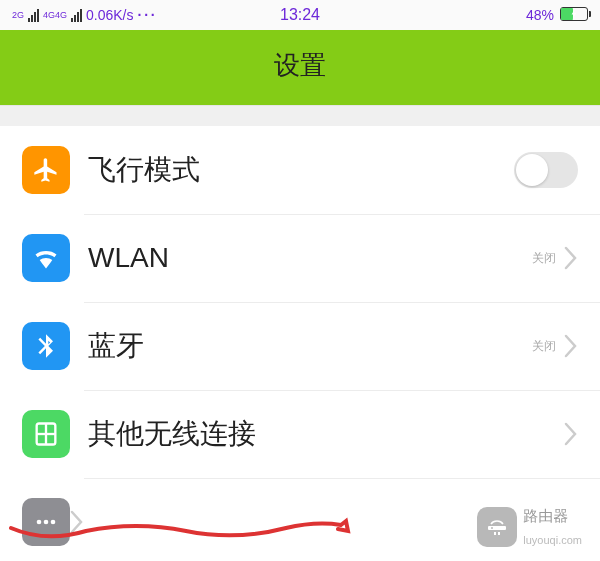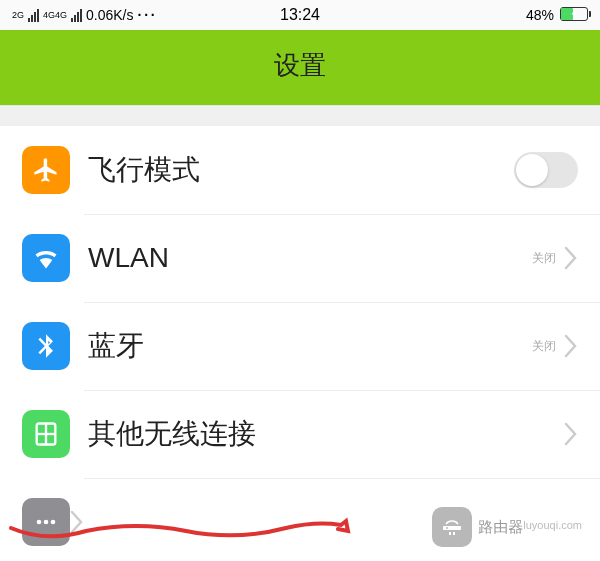--- a/index.html
+++ b/index.html
@@ -12,21 +12,21 @@
       overflow: hidden;
     }
     .status-bar {
       height: 30px;
       background: #fafafa;
       display: flex;
       align-items: center;
       justify-content: space-between;
       padding: 0 12px;
       font-size: 14px;
-      color: #000000;
+      color: #6d28d9;
     }
     .status-left { display: flex; align-items: center; gap: 4px; }
     .signal-label { font-size: 9px; line-height: 9px; }
     .signal-bars { display: inline-flex; align-items: flex-end; gap: 1px; height: 14px; }
     .signal-bars span { width: 2px; background: #333; display: inline-block; }
     .signal-bars span:nth-child(1){height:4px;}
     .signal-bars span:nth-child(2){height:7px;}
     .signal-bars span:nth-child(3){height:10px;}
     .signal-bars span:nth-child(4){height:13px;}
     .dots { letter-spacing: 2px; font-weight: bold; }
@@ -88,21 +88,21 @@
       pointer-events: none;
     }
     .watermark {
       position: absolute; right: 8px; bottom: 8px; display: flex; align-items: center;
       gap: 6px; padding: 6px 10px;
     }
     .wm-badge {
       width: 40px; height: 40px; border-radius: 10px; background: #b8b8b8;
       display: flex; align-items: center; justify-content: center;
     }
-    .wm-text { display: flex; flex-direction: row; line-height: 1.1; }
+    .wm-text { display: flex; flex-direction: column; line-height: 1.1; gap: 10px; }
     .wm-title { color: #999; font-size: 15px; }
     .wm-url { color: #bbb; font-size: 11px; }
   </style>
 </head>
 <body>
 
 <div class="status-bar">
   <div class="status-left">
     <span class="signal-label">2G</span>
     <span class="signal-bars">

